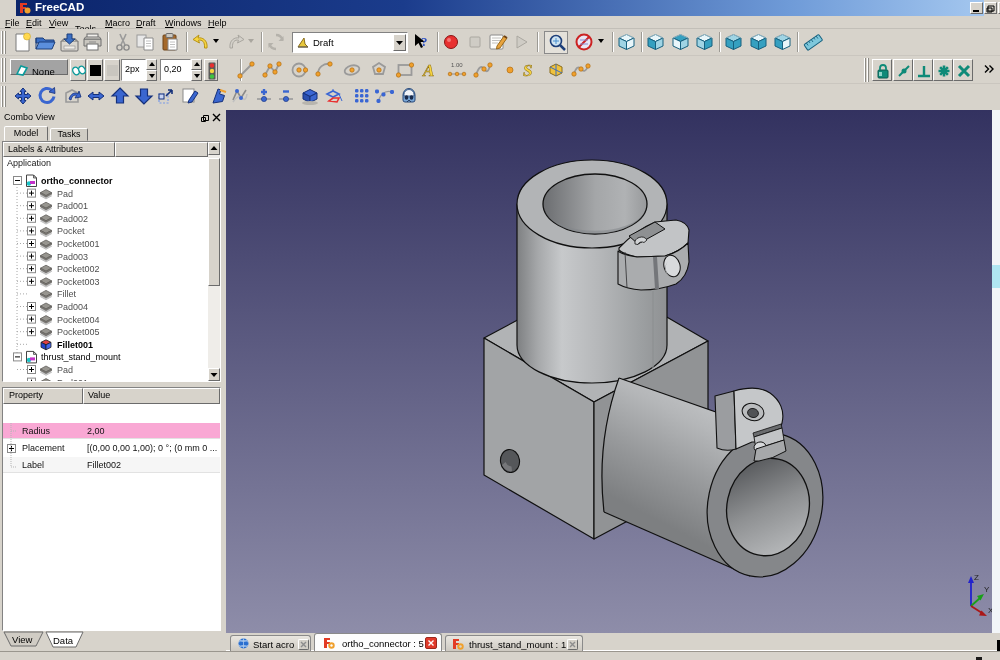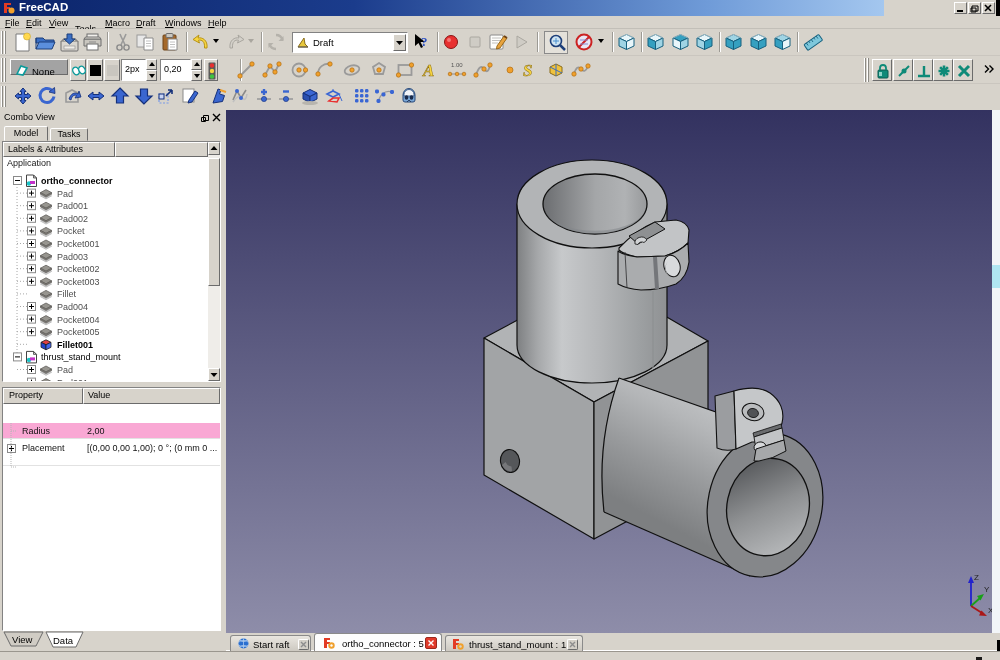--- a/index.html
+++ b/index.html
@@ -6,21 +6,21 @@
 .abs{position:absolute}
 .raised{border:1px solid;border-color:#fff #6b6b6b #6b6b6b #fff}
 .sunken{border:1px solid;border-color:#828282 #fff #fff #828282}
 .sep{position:absolute;width:2px;border-left:1px solid #9c9a94;border-right:1px solid #fff}
 .handle{position:absolute;width:7px}
 .handle i{position:absolute;top:0;bottom:0;width:2px;border-left:1px solid #fff;border-right:1px solid #8c8a84;display:block}
 svg{position:absolute;overflow:visible}
 </style></head>
 <body>
 
-<div class="abs" style="left:0;top:0;width:884px;height:16px;background:linear-gradient(90deg,#0b246a 0%,#1b3c8c 40%,#6f9bd8 80%,#a4c7ef 100%)">
+<div class="abs" style="left:16px;top:0;width:968px;height:16px;background:linear-gradient(90deg,#0b246a 0%,#1b3c8c 40%,#6f9bd8 80%,#a4c7ef 100%)">
  <svg style="left:3px;top:2px" width="12" height="12" viewBox="0 0 12 12">
    <rect x="0" y="0" width="12" height="12" fill="none"></rect>
    <path d="M1 1h7v2H4v2h3v2H4v4H1z" fill="#e23b24"></path>
    <circle cx="8.5" cy="8.5" r="3" fill="#f0a02c"></circle>
  </svg>
  <span style="position:absolute;left:19px;top:1px;color:#fff;font-weight:bold;font-size:11.5px">FreeCAD</span>
  <div class="abs raised" style="left:954px;top:2px;width:13px;height:12px;background:#d7d3cb">
       <svg width="11" height="10">
         <path d="M2 8h6" stroke="#000" stroke-width="2"></path>
       </svg>
@@ -611,20 +611,24 @@
           <span class="abs" style="left:84px;top:3px;color:#111">2,00</span>
    </div>
    <div class="abs" style="left:0;top:52px;width:217px;height:26px;background:#fff;border-bottom:1px solid #e2e2e2">
      <svg style="left:4px;top:4px" width="9" height="9">
             <rect x="0.5" y="0.5" width="8" height="8" fill="#fff" stroke="#8a8a8a"></rect>
             <path d="M2,4.5 h5 M4.5,2 v5" stroke="#000"></path>
           </svg>
      <span class="abs" style="left:19px;top:3px;color:#111">Placement</span>
           <span class="abs" style="left:84px;top:3px;color:#111;white-space:nowrap">[(0,00 0,00 1,00); 0 °; (0 mm  0 ...</span>
    </div>
+   <div class="abs" style="left:0;top:69px;width:217px;height:16px;background:#f6f6f6;border-bottom:1px solid #e2e2e2">
+     <span class="abs" style="left:19px;top:3px;color:#111">Label</span>
+          <span class="abs" style="left:84px;top:3px;color:#111">Fillet002</span>
+   </div>
    <svg style="left:0;top:19px" width="20" height="70">
           <path d="M8,16 V60 M8,24 h6 M8,60 h6" stroke="#b5b5b5" stroke-dasharray="1,1" fill="none"></path>
         </svg>
   </div>
  </div>
 
  <div id="vdtabs" class="abs" style="left:0px;top:521px;width:223px;height:20px">
   <svg style="left:0;top:0" width="223" height="20" font-size="9.5px" font-family="Liberation Sans">
    <path d="M4,1 h39 l-7,14 h-25 Z" fill="#d0ccc4" stroke="#6b6b6b" stroke-width="1"></path>
    <path d="M46,1 h37 l-7,15 h-23 Z" fill="#fff" stroke="#6b6b6b" stroke-width="1"></path>
@@ -733,21 +737,21 @@
   <div class="abs" style="left:0;top:155px;width:8px;height:23px;background:#b0e6f2"></div>
 </div>
 
 <div id="mdibar" class="abs" style="left:226px;top:633px;width:774px;height:18px;background:#d7d3cb;border-bottom:1px solid #fff">
 
  <div class="abs" style="left:4px;top:2px;width:81px;height:16px;background:linear-gradient(180deg,#e9e6e0,#cdc9c1);border:1px solid #8a8a8a;border-bottom:none;border-radius:3px 3px 0 0">
    <svg style="left:7px;top:2px" width="11" height="11">
         <circle cx="5.5" cy="5.5" r="5" fill="#2a6fd0"></circle>
         <path d="M1,4 a5.5,4 0 0,1 9,0 M0.7,7 a6,4 0 0,0 9.6,0 M5.5,0.5 v10 M1.5,2 a6,6.5 0 0,0 8,0 M1.5,9 a6,6.5 0 0,1 8,0" stroke="#bcd6f2" stroke-width="0.7" fill="none"></path>
       </svg>
-   <span class="abs" style="left:22px;top:3px;font-size:9.5px;white-space:nowrap">Start raft</span>
+   <span class="abs" style="left:22px;top:3px;font-size:9.5px;white-space:nowrap">Start acro</span>
    <span class="abs raised" style="left:67px;top:3px;width:11px;height:11px;background:#d3cfc7;border-radius:2px">
         <svg width="9" height="9">
           <path d="M2,2l5,5M7,2l-5,5" stroke="#8d8d8d" stroke-width="1.4"></path>
         </svg>
       </span>
  </div>
 
  <div class="abs" style="left:88px;top:0px;width:128px;height:18px;background:#fdfdfd;border:1px solid #8a8a8a;border-bottom:none;border-radius:3px 3px 0 0">
    <svg style="left:8px;top:3px" width="12" height="12">
         <path d="M1 1h6v2H4v2h3v2H4v4H1z" fill="#e23b24"></path>

